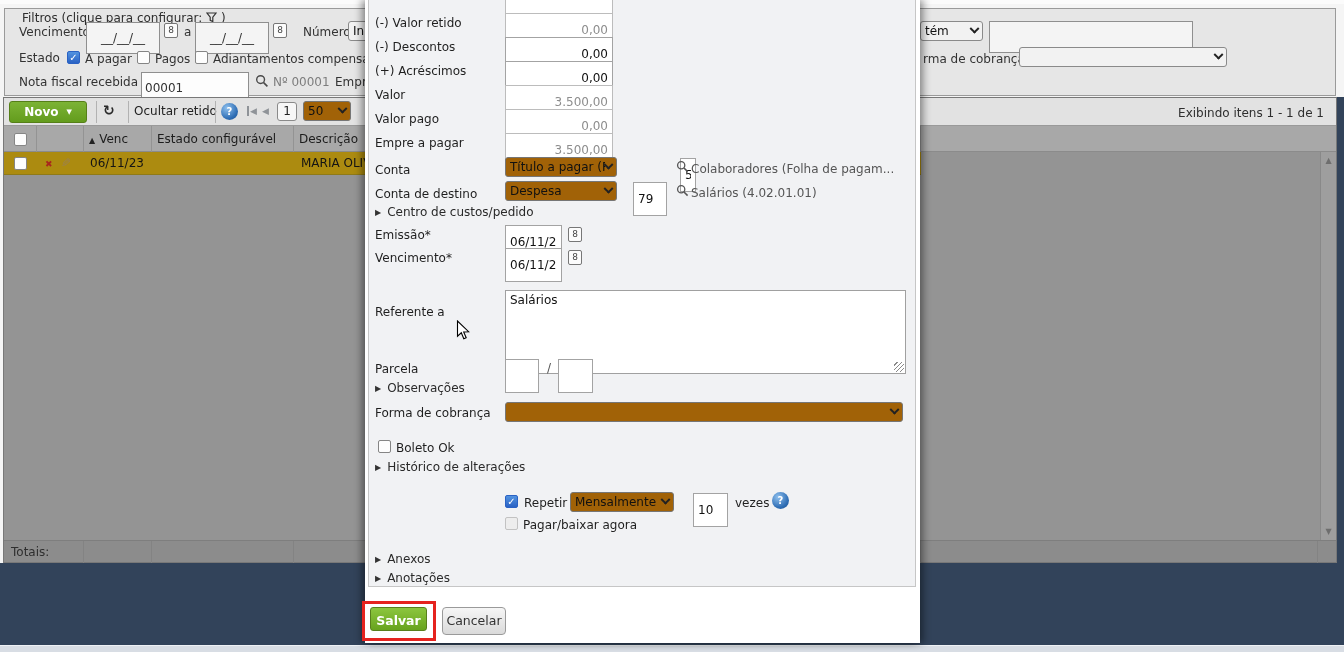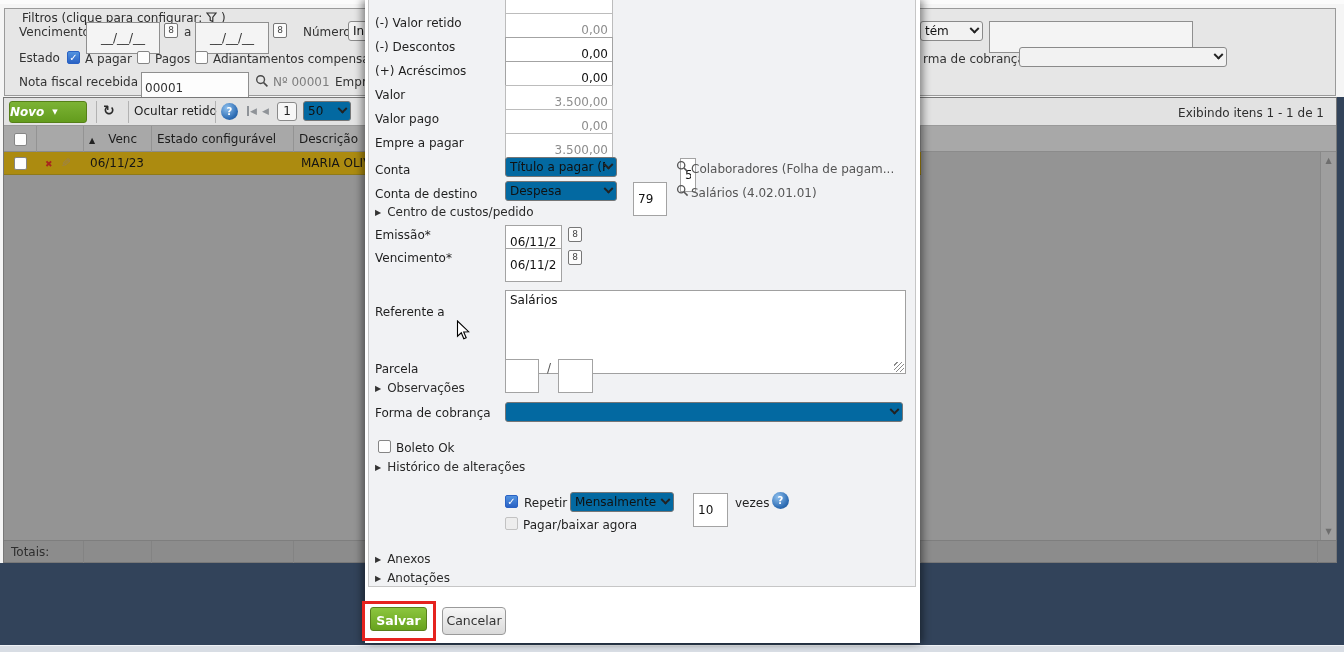--- a/index.html
+++ b/index.html
@@ -13,41 +13,41 @@
   #filter-fieldset { left:4px; top:8px; width:1332px; height:88px; background:#e6e6e6; border:1px solid #9a9a9a; }
   #filter-legend { left:12px; top:2px; background:#e6e6e6; padding:0 5px; color:#2e2e2e; white-space:nowrap; }
   .flabel { color:#333; white-space:nowrap; }
   .dim-input { background:#f4f4f4; border:1px solid #8f8f8f; height:19px; font:12px "DejaVu Sans",sans-serif; color:#333; padding:15px 3px; }
   .cb { width:13px; height:13px; background:#fdfdfd; border:1px solid #858585; border-radius:2px; display:inline-block; }
   .cb.checked { background:linear-gradient(#5293e0,#2a62c4); border-color:#2a62c4; text-align:center; }
   .cb.checked::after { content:"✓"; color:#fff; font-size:10px; font-weight:bold; line-height:12px; display:block; }
   .cb.disabled { background:#ededed; border-color:#c2c2c2; }
   .cal-icon { width:14px; height:15px; background:#fcfcfc; border:1px solid #777; border-radius:2px; text-align:center; display:inline-block; }
   .cal-icon::after { content:"8"; font-size:9px; line-height:13px; color:#444; display:block; }
-  .selbox { background:#0369a1; border:1px solid #767676; border-radius:3px; height:20px; display:flex; align-items:center; padding:0 4px; color:#111; }
+  .selbox { background:#a16207; border:1px solid #767676; border-radius:3px; height:20px; display:flex; align-items:center; padding:0 4px; color:#111; }
   .selbox .chev { margin-left:auto; width:7px; height:7px; border-right:2px solid #222; border-bottom:2px solid #222; transform:rotate(45deg) translate(-2px,-2px); flex:none; }
   .dim .selbox { background:#f2f2f2; border-color:#8a8a8a; }
   .mag { display:inline-block; }
 
   #grid-panel { left:3px; top:97px; width:1334px; height:466px; background:#949494; border:1px solid #787878; }
   #toolbar { left:0; top:0; width:1332px; height:28px; background:#e2e2e2; border-bottom:1px solid #9a9a9a; }
   .tb-sep { width:1px; height:22px; background:#b2b2b2; top:3px; }
-  #novo-btn { left:5px; top:3px; width:78px; height:22px; background:linear-gradient(#7cb335,#639c1d); border:1px solid #557f18; border-radius:3px; color:#fff; font-weight:bold; font-size:12px; text-align:left; line-height:20px;font-style:italic; }
+  #novo-btn { left:5px; top:3px; width:78px; height:22px; background:linear-gradient(#7cb335,#639c1d); border:1px solid #557f18; border-radius:3px; color:#fff; font-weight:bold; font-size:12px; text-align:center; line-height:20px; }
   #novo-btn .dd { font-size:7px; vertical-align:2px; margin-left:8px; }
   #refresh-icon { left:99px; top:4px; font-size:14px; font-weight:bold; color:#2b2b2b; }
   #ocultar-btn { left:130px; top:6px; color:#222; }
   .help-icon { width:17px; height:17px; border-radius:50%; background:radial-gradient(circle at 35% 30%, #8ec0ee, #2e6db4 65%, #1d4f8c); color:#fff; font-weight:bold; font-size:10px; text-align:center; line-height:17px; }
   .nav-ic { color:#8f9398; font-size:9px; top:8px; }
   .nav-ic.first { border-left:2px solid #8f9398; padding-left:1px; }
   #page-box { left:273px; top:4px; width:20px; height:19px; background:#f7f7f7; border:1px solid #8a8a8a; border-radius:3px; text-align:center; line-height:17px; color:#222; }
   #size-select { left:299px; top:3px; width:48px; }
   #exibindo { right:12px; top:8px; color:#2e2e2e; }
 
   #thead { left:0; top:28px; width:1332px; height:26px; background:#a8a8a8; border-bottom:1px solid #8b8b8b; color:#1c1c1c; }
-  .hcell { top:0; height:26px; border-right:1px solid #939393; display:flex; align-items:center; padding:0 5px;gap:9px; }
+  .hcell { top:0; height:26px; border-right:1px solid #939393; display:flex; align-items:center; padding:0 5px; }
   .sort-asc::before { content:"▲"; font-size:8px; margin-right:4px; color:#222; }
   #tbody { left:0; top:54px; width:1332px; height:388px; background:#949494; }
   #sel-row { left:0; top:0; width:917px; height:23px; background:#ac8b10; border-bottom:1px solid #8f7a18; display:flex; align-items:center; color:#141414; }
   #row-right { left:917px; top:0; width:399px; height:23px; border-bottom:1px solid #888; }
   #empresa-chip { left:4px; top:2px; background:#ac8b10; color:#141414; padding:1px 5px 2px 5px; }
   .del-icon::before { content:"✖"; color:#a8271d; font-size:9px; }
   .edit-icon::before { content:"✎"; color:#9a8054; font-size:12px; display:inline-block; transform:scaleX(-1); }
   #vscroll { left:1316px; top:0; width:16px; height:388px; background:#9e9e9e; border-left:1px solid #898989; }
   .scr-ar { left:2px; width:11px; text-align:center; font-size:8px; color:#6e6e6e; }
   #tfoot { left:0; top:442px; width:1332px; height:22px; background:#8c8c8c; border-top:1px solid #7e7e7e; color:#2f2f2f; }

